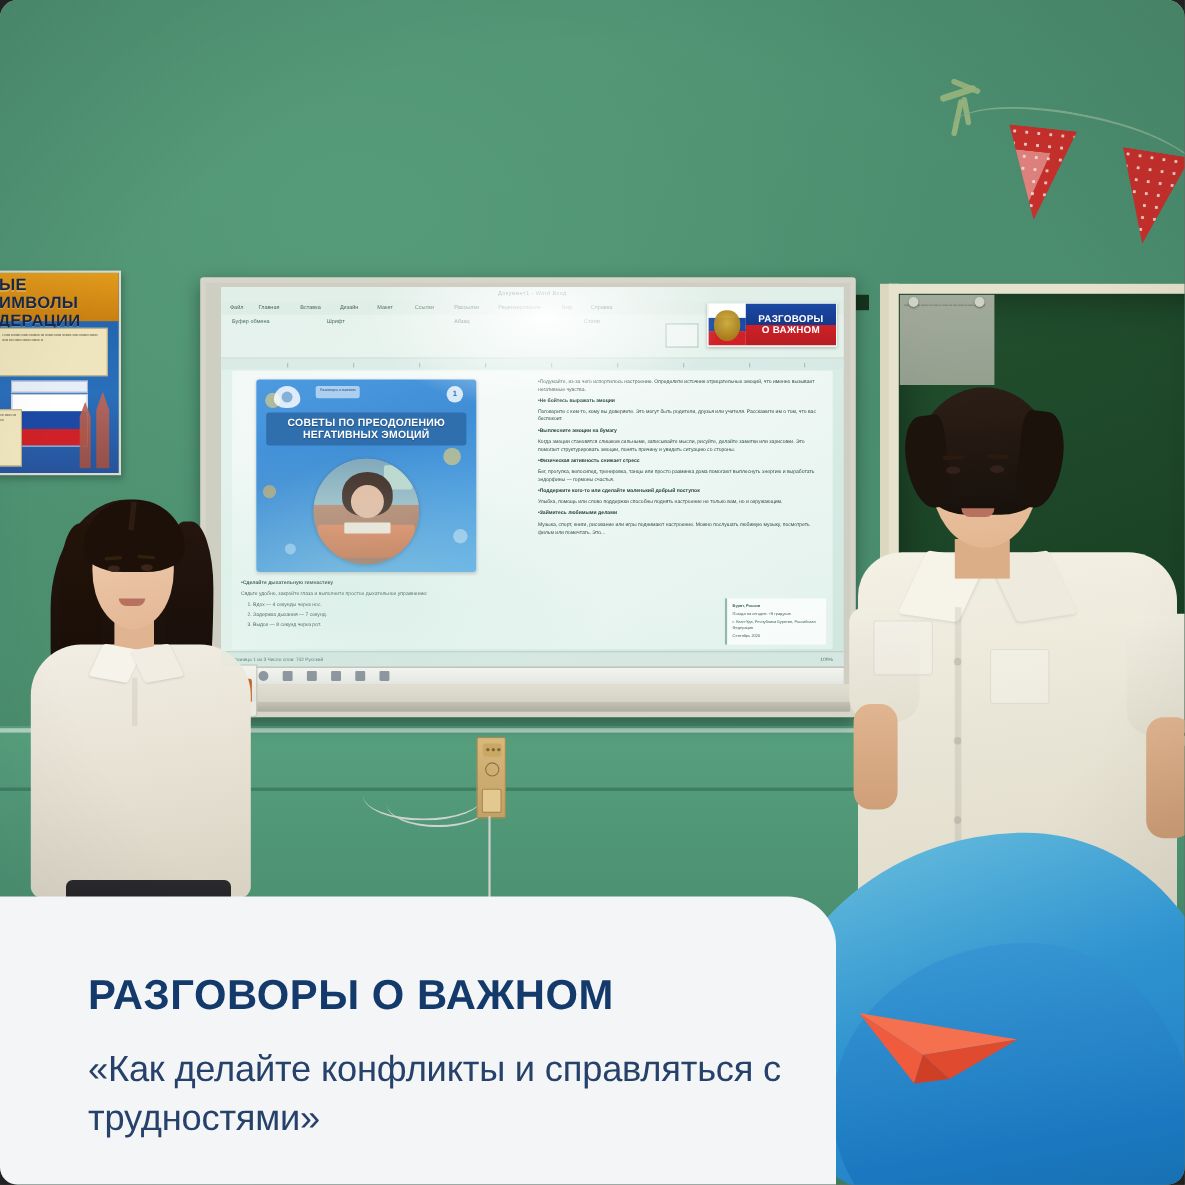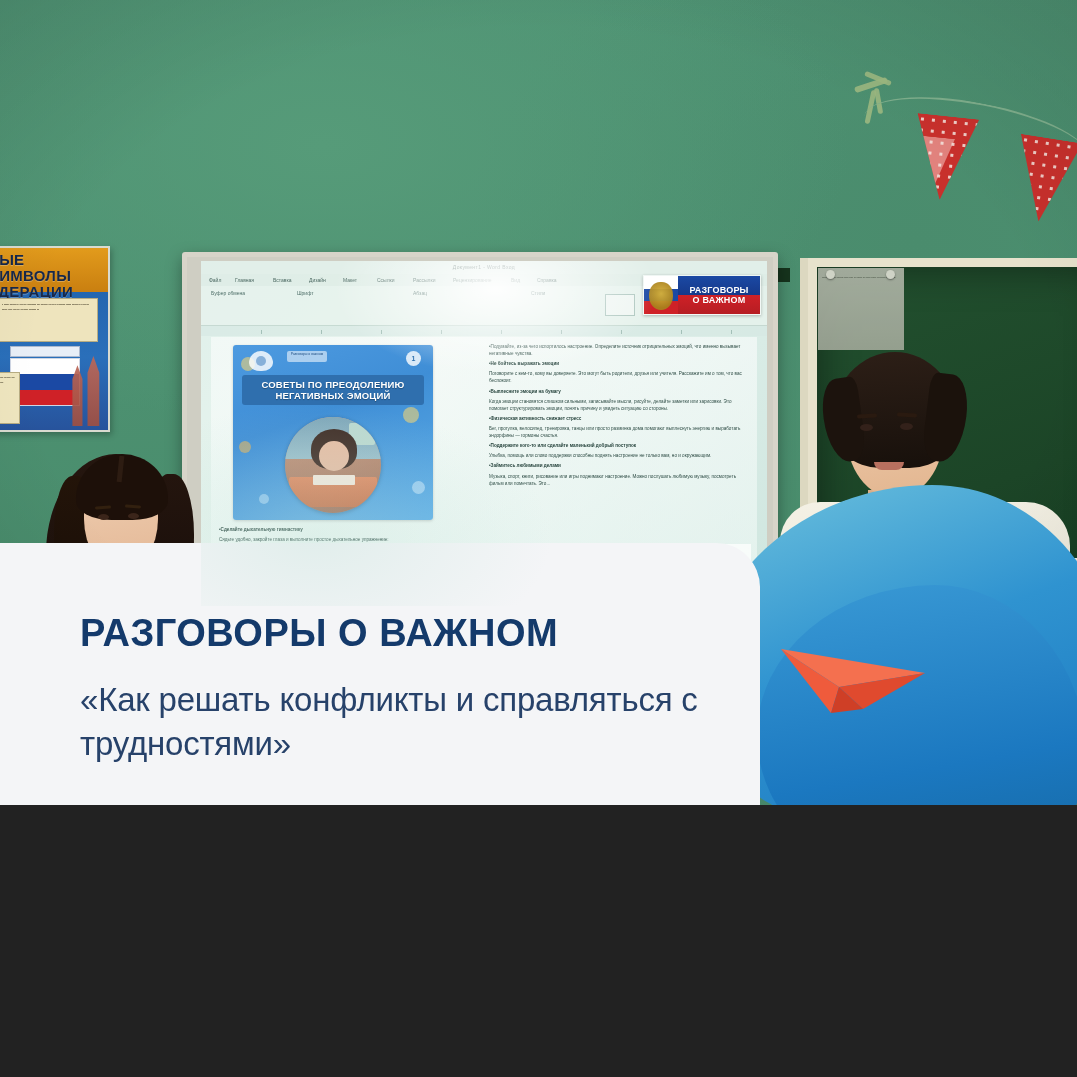--- a/index.html
+++ b/index.html
@@ -1,21 +1,22 @@
 <!DOCTYPE html>
 <html lang="ru"><head>
 <meta charset="utf-8">
 <title>Разговоры о важном</title>
 <style>
   html,body{margin:0;padding:0;background:#222;}
   *{box-sizing:border-box;}
   .stage{
-    position:relative;width:1077px;height:805px;overflow:hidden;
+    position:relative;width:1077px;height:1077px;overflow:hidden;
     font-family:"Liberation Sans","DejaVu Sans",sans-serif;
     background:#a3a3a3;
+    border-radius:16px;
   }
 
   
   .photo{position:absolute;inset:0;overflow:hidden;}
   .wall{
     position:absolute;inset:0;
     background:
       radial-gradient(ellipse 70% 50% at 30% 18%, #569b79 0%, rgba(86,155,121,0) 70%),
       radial-gradient(ellipse 60% 60% at 85% 30%, #4a8c6d 0%, rgba(74,140,109,0) 70%),
       linear-gradient(175deg,#4f9374 0%,#4c9070 45%,#448665 100%);
@@ -573,21 +574,21 @@
 
     <div class="photo-soft"></div>
   </div>
 
   <div class="blue-blob"></div>
   <div class="blue-blob2"></div>
   <div class="white-panel"></div>
 
   <div class="panel-text">
     <h1 class="brand-title">РАЗГОВОРЫ О ВАЖНОМ</h1>
-    <p class="brand-sub">«Как решать конфликты и справляться с трудностями»</p>
+    <p class="brand-sub">«Как делайте конфликты и справляться с трудностями»</p>
   </div>
 
   <div class="plane">
     <svg viewBox="0 0 150 104" xmlns="http://www.w3.org/2000/svg">
       <polygon points="4,32 148,56 62,70" fill="#f4704f"></polygon>
       <polygon points="4,32 62,70 54,96" fill="#ef5b3c"></polygon>
       <polygon points="62,70 148,56 86,92" fill="#e04a2e"></polygon>
       <polygon points="54,96 62,70 86,92" fill="#cf3f26"></polygon>
     </svg>
   </div>

